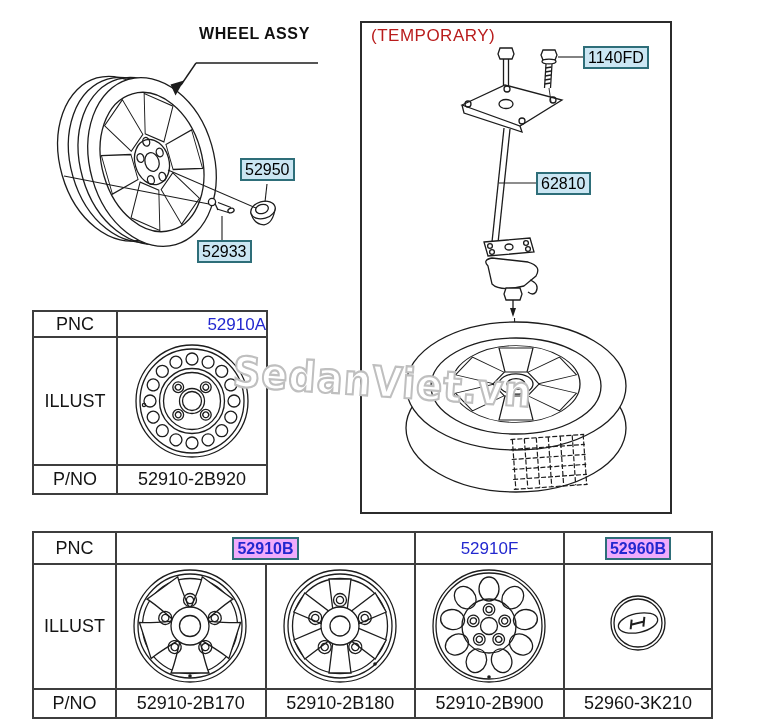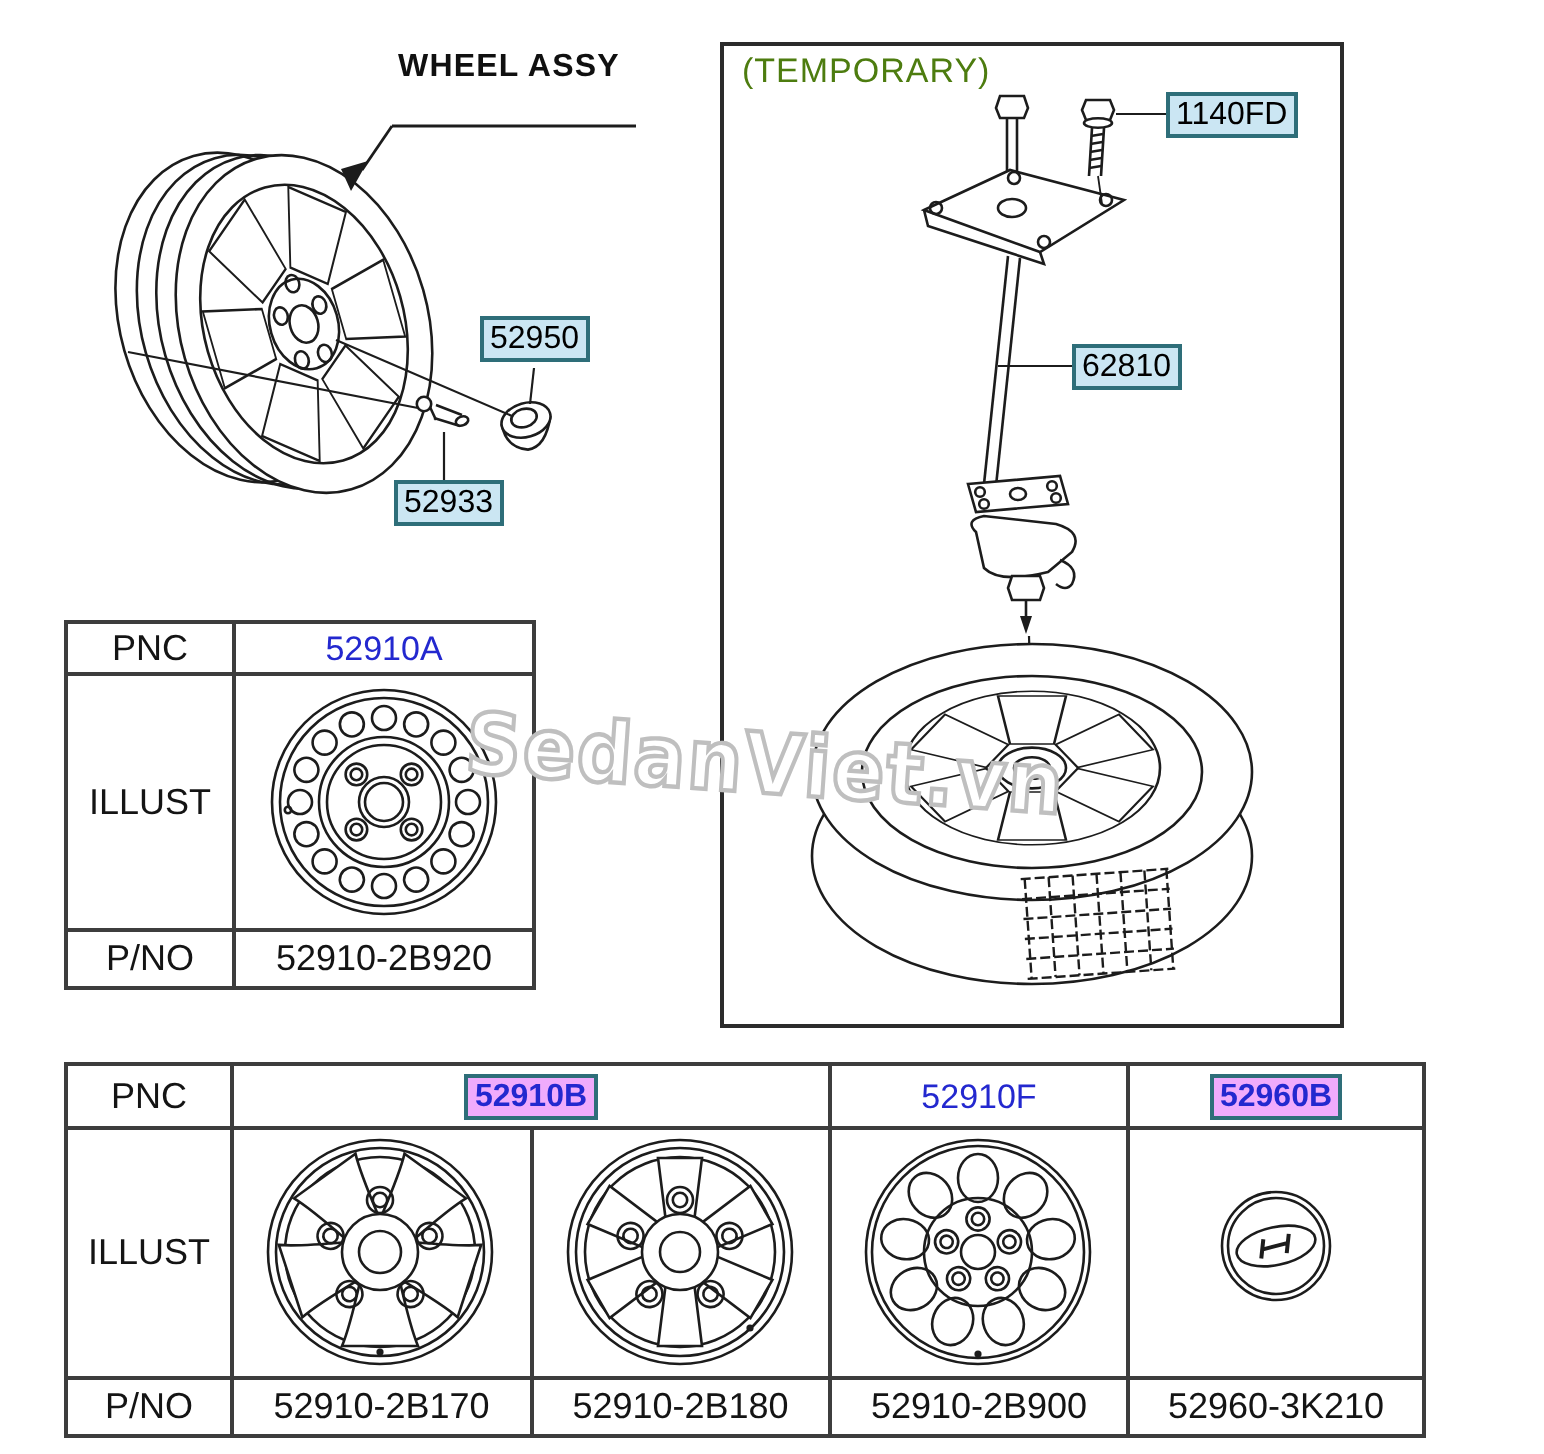--- a/index.html
+++ b/index.html
@@ -1,21 +1,21 @@
 <!DOCTYPE html>
 <html><head>
 <meta charset="utf-8">
 <style>
   html,body{margin:0;padding:0;background:#fff;}
   #stage{position:relative;width:772px;height:727px;background:#ffffff;overflow:hidden;
          font-family:"Liberation Sans",sans-serif;color:#141414;}
   #art{position:absolute;left:0;top:0;z-index:1;}
   .temp-box{position:absolute;left:360px;top:21px;width:312px;height:493px;
             border:2px solid #2b2b2b;z-index:2;box-sizing:border-box;}
-  .temp-title{position:absolute;left:9px;top:3px;font-size:17px;color:#4d7c0f;letter-spacing:0.5px;}
+  .temp-title{position:absolute;left:9px;top:3px;font-size:17px;color:#b91c1c;letter-spacing:0.5px;}
   .wheel-title{position:absolute;left:199px;top:25px;font-size:16px;font-weight:bold;
                letter-spacing:0.6px;color:#101010;z-index:3;}
   .plabel{position:absolute;z-index:4;font-size:16px;line-height:19px;color:#000000;
           white-space:nowrap;}
   .boxed{background:#cbe6f3;border:2px solid #2e6e79;padding:0 3px;}
   table{border-collapse:collapse;table-layout:fixed;background:transparent;z-index:3;position:absolute;}
   td,th{border:2px solid #3d3d3d;padding:0;text-align:center;vertical-align:middle;
         font-weight:normal;font-size:18px;color:#141414;}
   #spare-table{left:32px;top:310px;width:230px;}
   #main-table{left:32px;top:531px;width:671px;}
@@ -182,21 +182,21 @@
   <div class="plabel boxed" style="left:197px;top:240px;">52933</div>
 
   <div class="plabel boxed" style="left:583px;top:46px;">1140FD</div>
 
   <div class="plabel boxed" style="left:536px;top:172px;">62810</div>
 
   <table id="spare-table">
     <tbody>
         <tr style="height:26px;">
       <th style="width:82px;">PNC</th>
-      <td style="width:148px;">
+      <td style="width:148px;text-align:right;">
         <span class="code">52910A</span>
       </td>
     </tr>
     <tr style="height:128px;">
       <th>ILLUST</th>
       <td class="illust-cell">
         <svg width="146" height="124" viewBox="0 0 146 124">
           <g stroke="#1c1c1c" fill="none" stroke-width="1.3">
             <circle cx="73" cy="62" r="56"></circle>
             <circle cx="73" cy="62" r="52"></circle>

